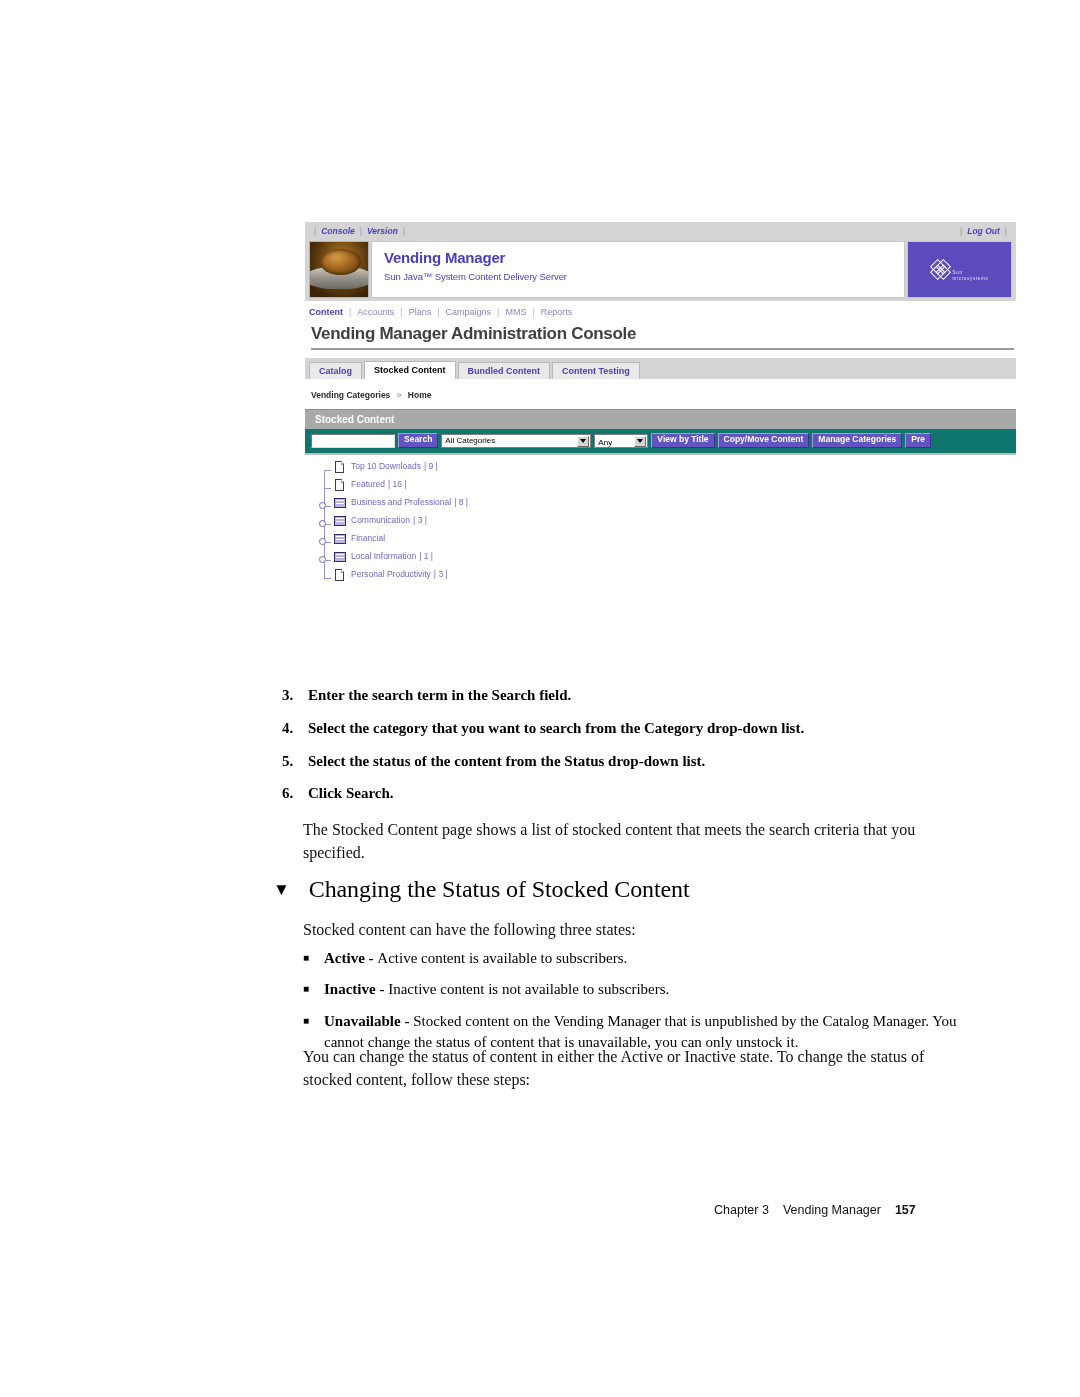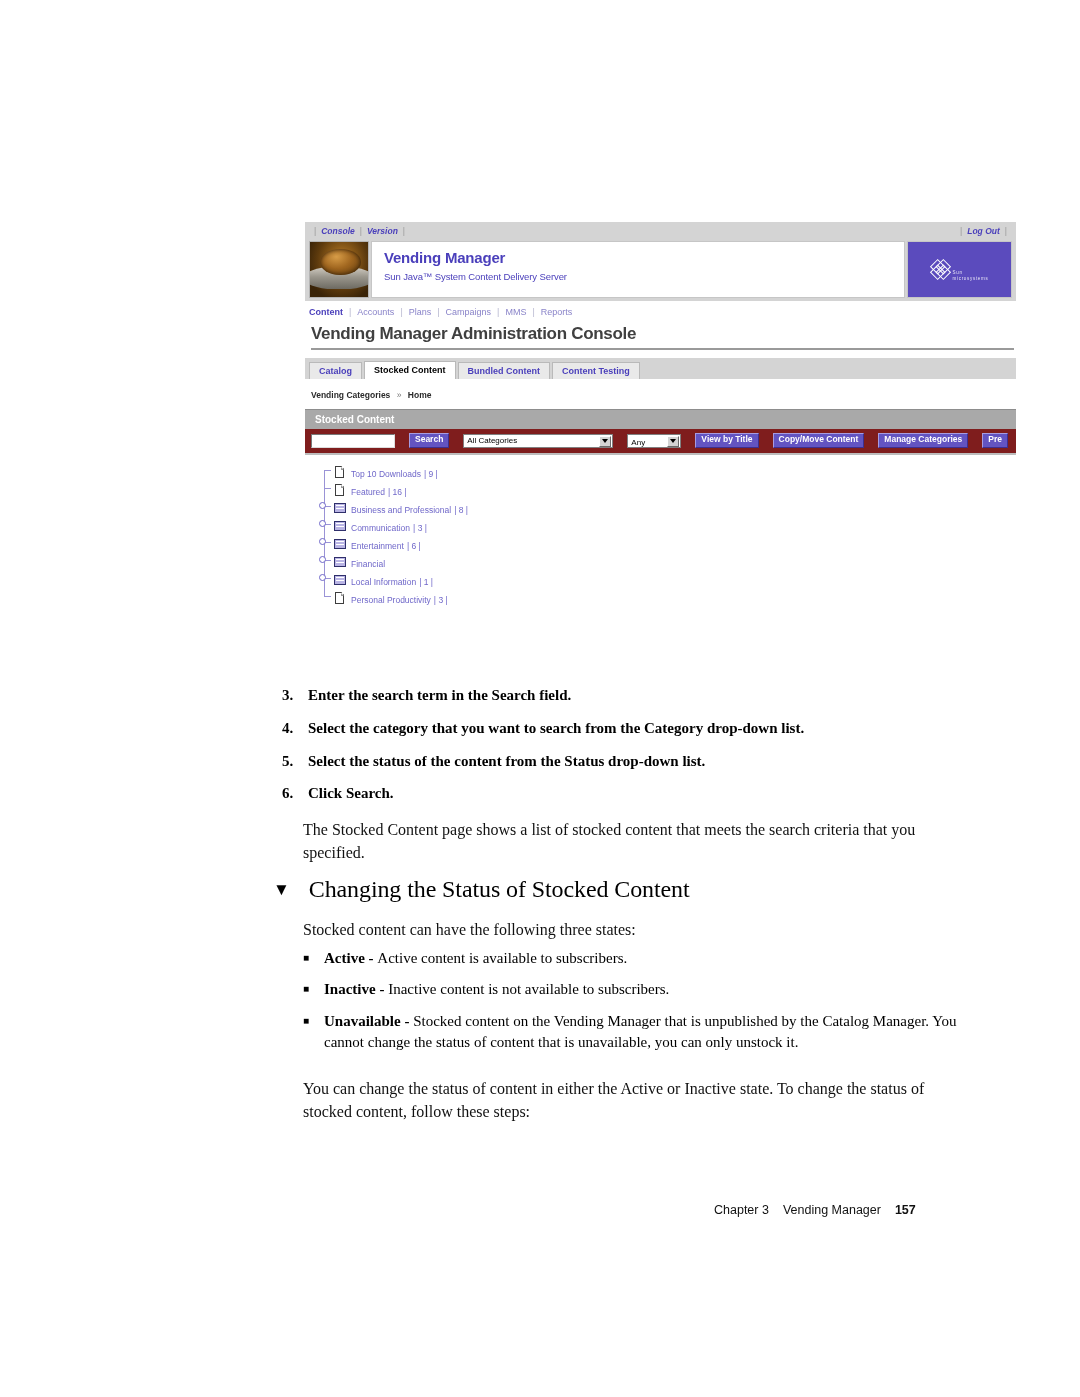--- a/index.html
+++ b/index.html
@@ -219,25 +219,25 @@
   
   .panel-head {
     background: #a9a9a9;
     color: #ffffff;
     font-size: 10px;
     font-weight: bold;
     padding: 4px 0 4px 10px;
     border-top: 1px solid #8d8d8d;
   }
   .toolbar {
-    background: #7f1d1d;
+    background: #0f766e;
     display: flex;
     align-items: center;
     padding: 4px 0 5px 6px;
-    gap: 14px;
+    gap: 3px;
     border-bottom: 2px solid #bdbdbd;
   }
   .search-input {
     width: 84px;
     height: 14px;
     background: #ffffff;
     border: 1px solid #787878;
     border-right-color: #dcdcdc;
     border-bottom-color: #dcdcdc;
     box-sizing: border-box;
@@ -295,21 +295,21 @@
     border-top: 4px solid #000;
   }
 
   
   .tree {
     background: #ffffff;
     padding: 6px 0 10px 12px;
   }
   .tnode {
     display: flex;
-    align-items: flex-end;
+    align-items: flex-start;
     height: 18px;
     font-size: 8.5px;
     color: #6f67c9;
     position: relative;
   }
   .tnode .rail {
     width: 16px;
     height: 18px;
     position: relative;
     flex: 0 0 16px;
@@ -400,21 +400,21 @@
   }
   .step .num { flex: 0 0 26px; }
   .para {
     position: absolute;
     font-size: 16px;
     line-height: 1.42;
     color: #111;
   }
   #para-result { left: 303px; top: 819px; width: 640px; }
   #para-states { left: 303px; top: 919px; width: 640px; }
-  #para-change { left: 303px; top: 1078px; width: 655px; }
+  #para-change { left: 303px; top: 1046px; width: 655px; }
 
   .heading {
     position: absolute;
     left: 273px;
     top: 876px;
     display: flex;
     align-items: baseline;
     gap: 19px;
     font-size: 24px;
     letter-spacing: -0.1px;
@@ -573,28 +573,20 @@
 
     <div class="tnode">
       <span class="rail">
           <span class="handle"></span>
         </span>
       <span class="ico folder"></span>
       <span class="label">Communication</span>
       <span class="count">| 3 |</span>
     </div>
 
-    <div class="tnode">
-      <span class="rail">
-          <span class="handle"></span>
-        </span>
-      <span class="ico folder"></span>
-      <span class="label">Entertainment</span>
-      <span class="count">| 6 |</span>
-    </div>
 
     <div class="tnode">
       <span class="rail">
           <span class="handle"></span>
         </span>
       <span class="ico folder"></span>
       <span class="label">Financial</span>
       <span class="count"></span>
     </div>
 

